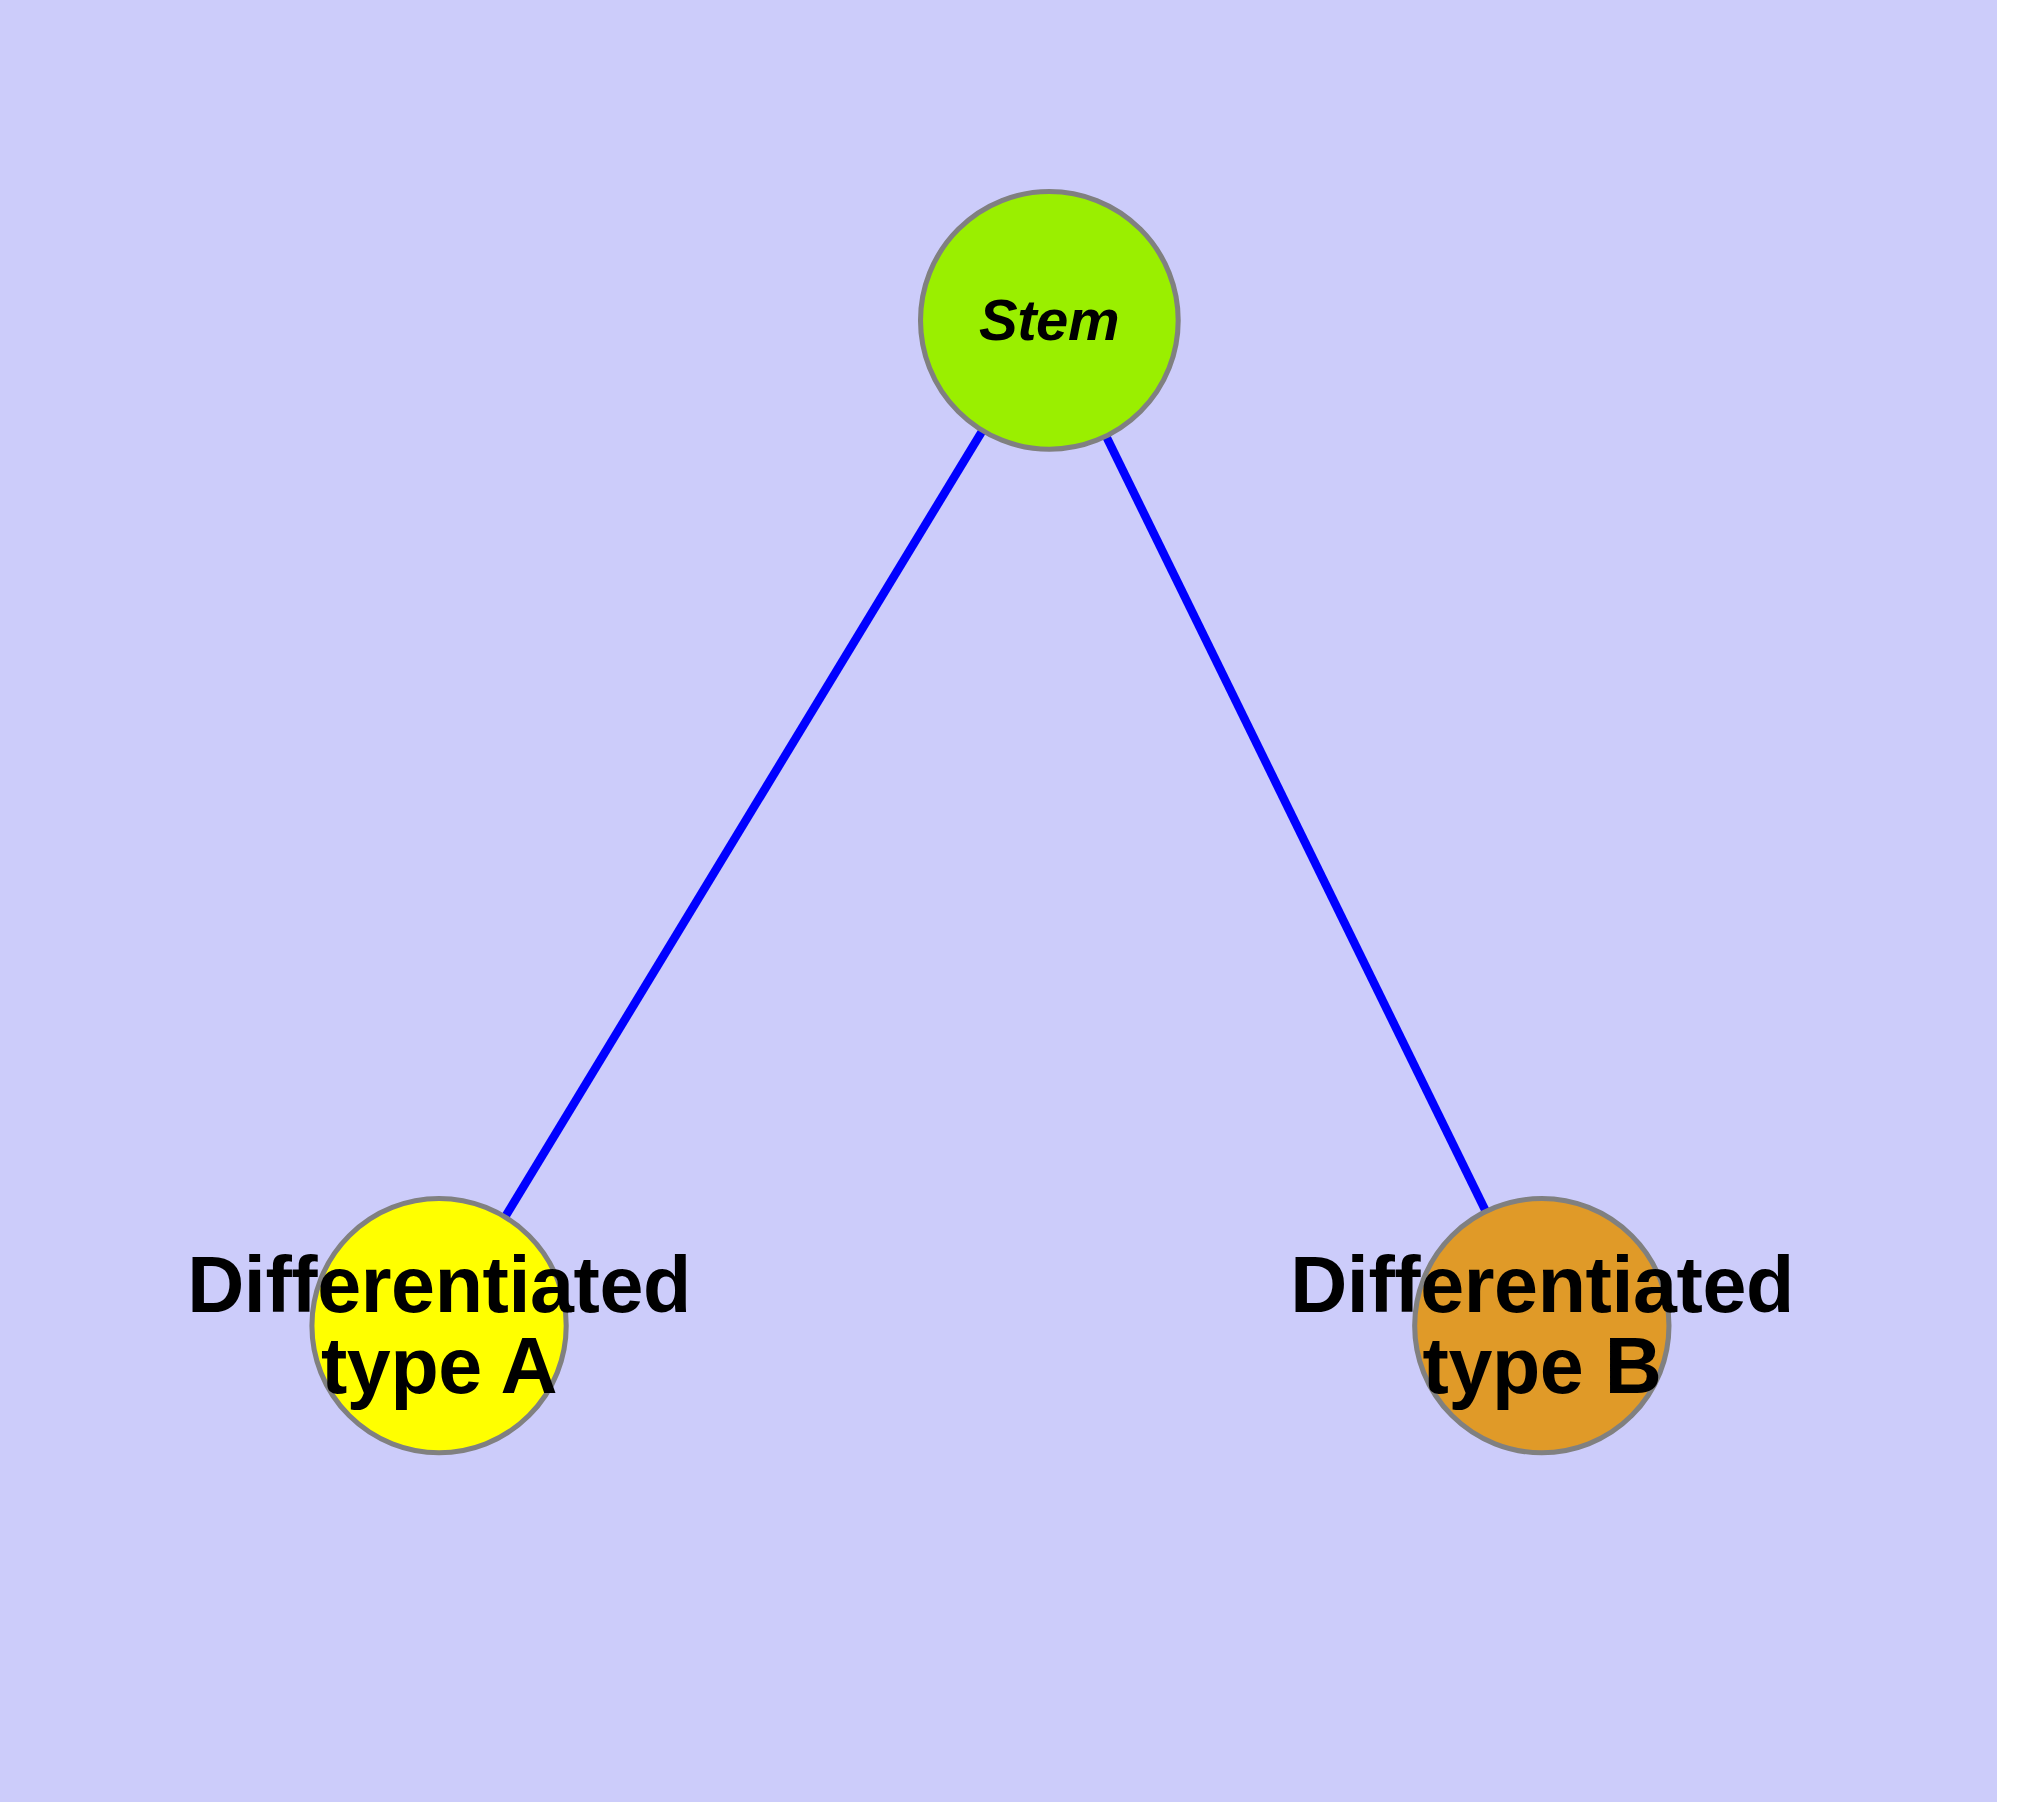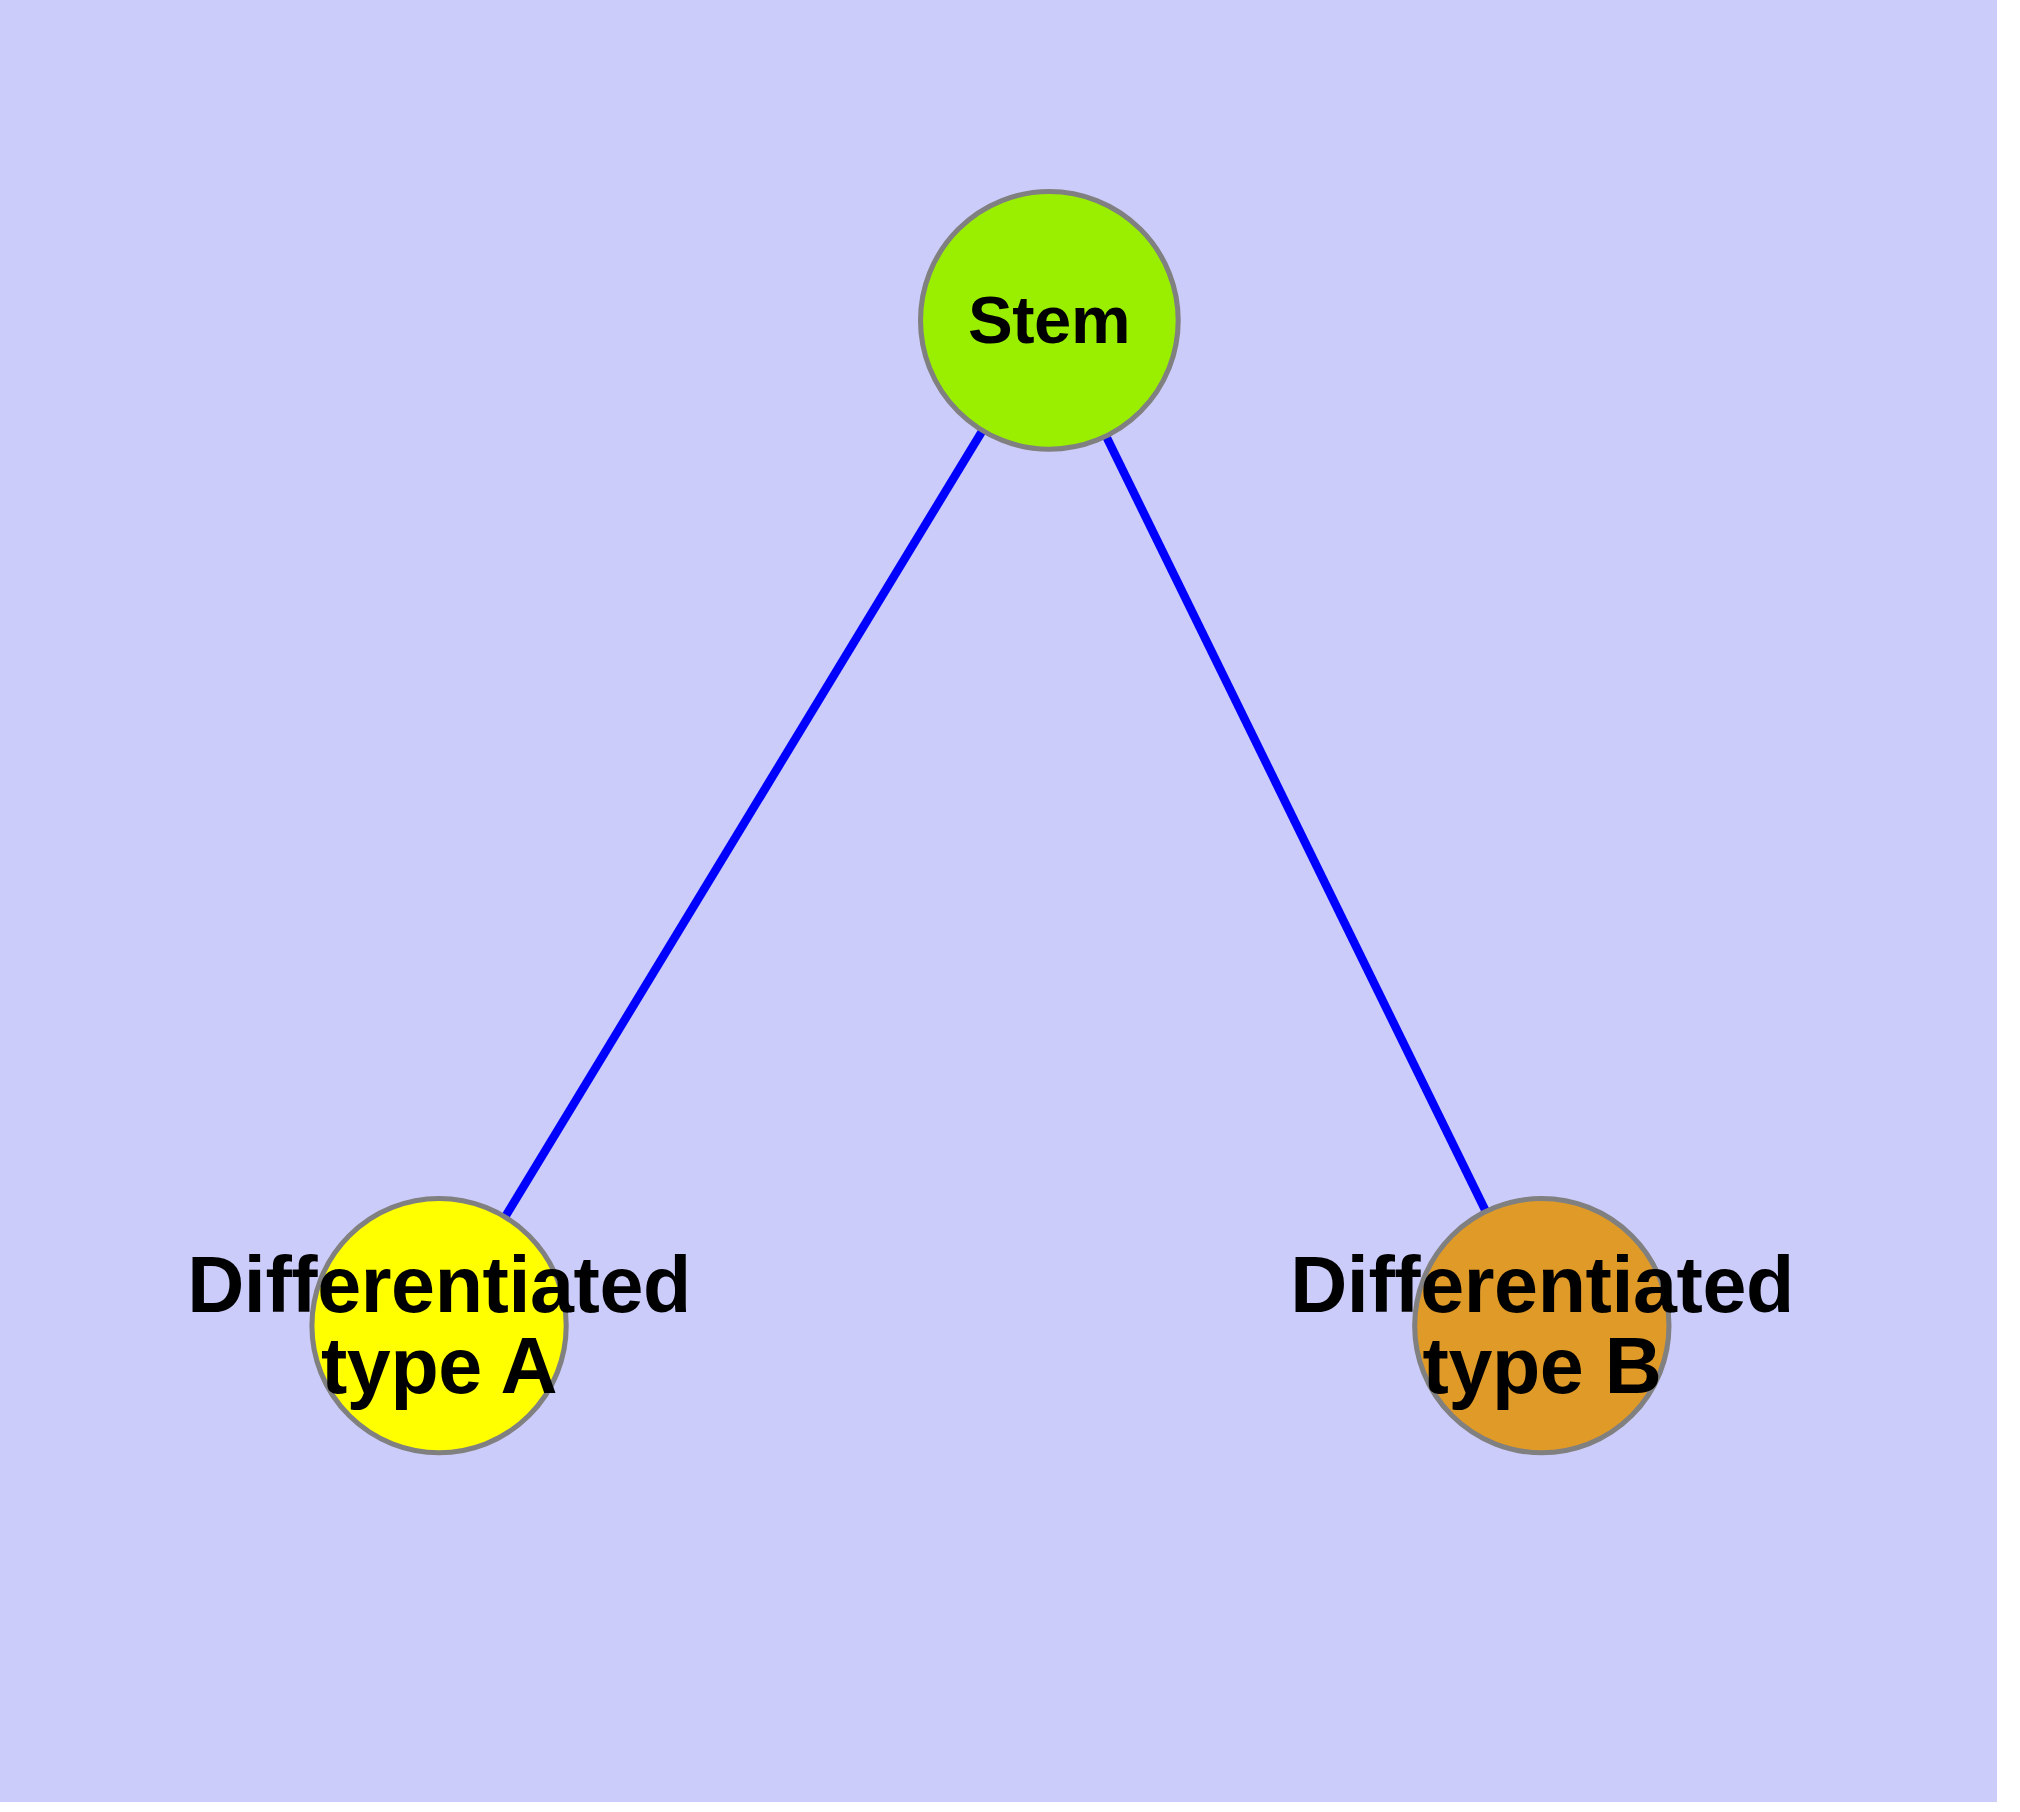--- a/index.html
+++ b/index.html
@@ -63,21 +63,21 @@
           <line x1="1238" y1="378" x2="1819" y2="1564" stroke="#0000ff" stroke-width="10" stroke-linecap="butt"></line>
         </g>
       <g id="node-layer">
           <circle cx="1238" cy="378" r="152" fill="#9aef00" stroke="#808080" stroke-width="6"></circle>
           <circle cx="518" cy="1564" r="150" fill="#ffff00" stroke="#808080" stroke-width="6"></circle>
           <circle cx="1819" cy="1564" r="150" fill="#e09a28" stroke="#808080" stroke-width="6"></circle>
         </g>
     </svg>
 
     <div id="label-layer">
-        <div class="node-label" style="left: 1049px; top: 320px; color: rgb(0, 0, 0); font-size: 67px;">Stem</div>
+        <div class="node-label" style="left: 1049px; top: 320px; color: rgb(0, 0, 0); font-size: 58px; font-style: italic;">Stem</div>
         <div class="node-label" style="left: 439px; top: 1326px; color: rgb(0, 0, 0); font-size: 79px;">Differentiated
 type A</div>
         <div class="node-label" style="left: 1542px; top: 1326px; color: rgb(0, 0, 0); font-size: 79px;">Differentiated
 type B</div>
       </div>
 
   </div>
 </div>
 
 

